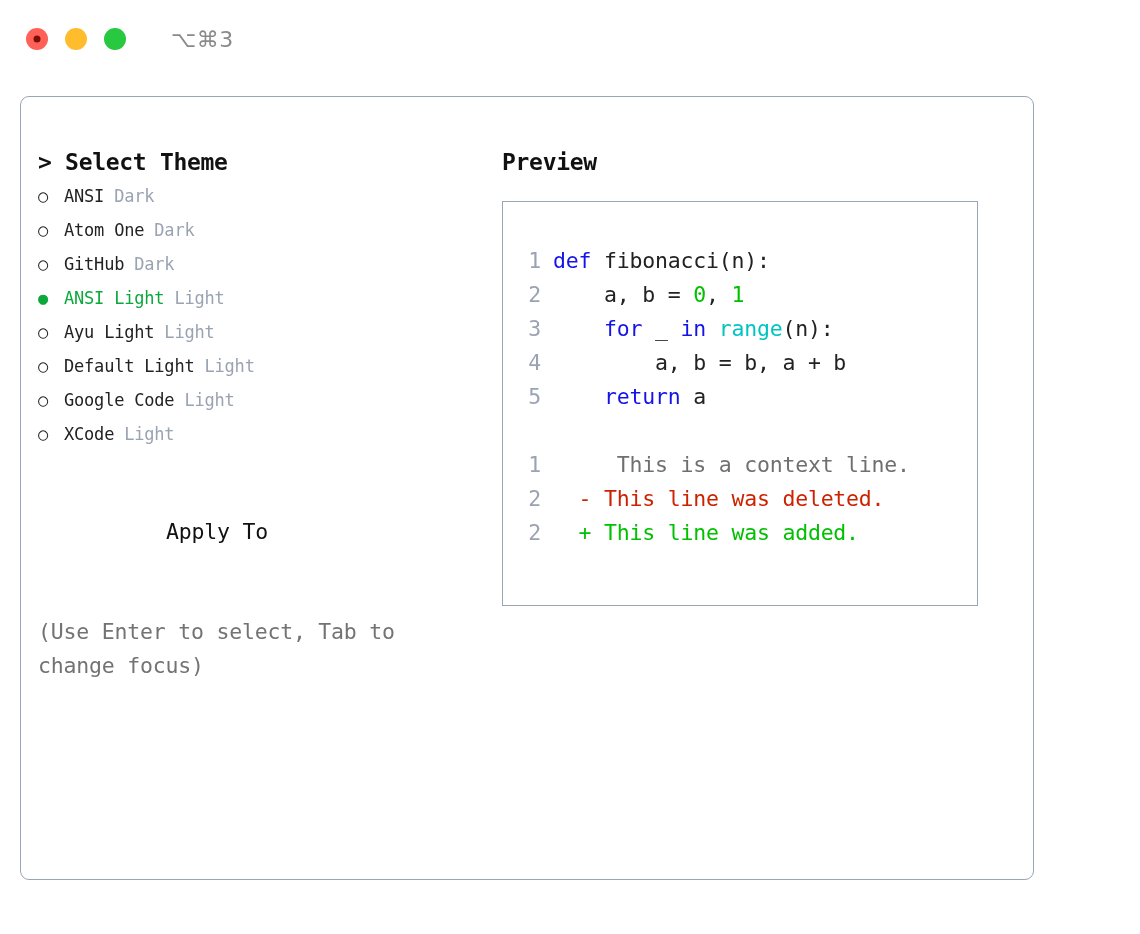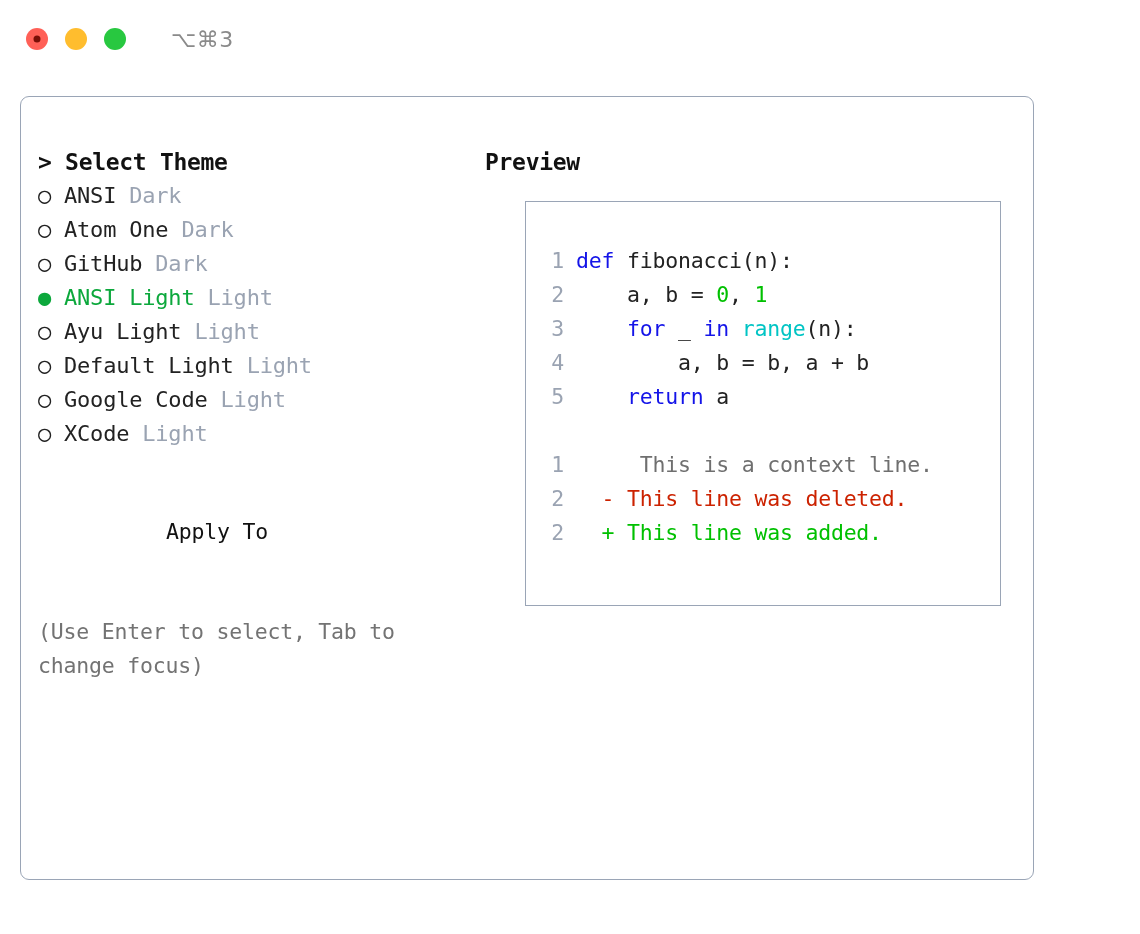--- a/index.html
+++ b/index.html
@@ -77,21 +77,21 @@
   }
   .section-title {
     font-size: 23px;
     font-weight: bold;
     color: #111111;
     line-height: 34px;
     white-space: pre;
     letter-spacing: -0.3px;
   }
   .opt-row {
-    font-size: 22px;
+    font-size: 17px;
     line-height: 34px;
     color: #222222;
     white-space: pre;
     letter-spacing: -0.2px;
   }
   .bullet { display: inline-block; width: 26px; }
   .tag { color: #9aa3b2; }
   .sel { color: #0CA83C; }
   .sel .bullet { color: #0CA83C; }
 
@@ -108,40 +108,39 @@
     font-size: 21.5px;
     line-height: 34px;
     color: #737373;
     width: 410px;
     letter-spacing: -0.2px;
   }
 
   
   .right-col {
     position: absolute;
-    left: 464px;
+    left: 481px;
     top: 48px;
     width: 500px;
   }
   .preview-title {
     font-size: 23px;
     font-weight: bold;
     color: #111111;
     line-height: 34px;
     letter-spacing: -0.3px;
   }
   .preview-box {
     margin-top: 22px;
     width: 476px;
     height: 405px;
     border: 1.6px solid #9aa5b6;
     box-sizing: border-box;
     background: #ffffff;
     position: relative;
-    margin-left: 40px;
   }
   .code {
     position: absolute;
     left: 14px;
     top: 42px;
     font-size: 21.5px;
     line-height: 34px;
     white-space: pre;
     letter-spacing: -0.2px;
   }

